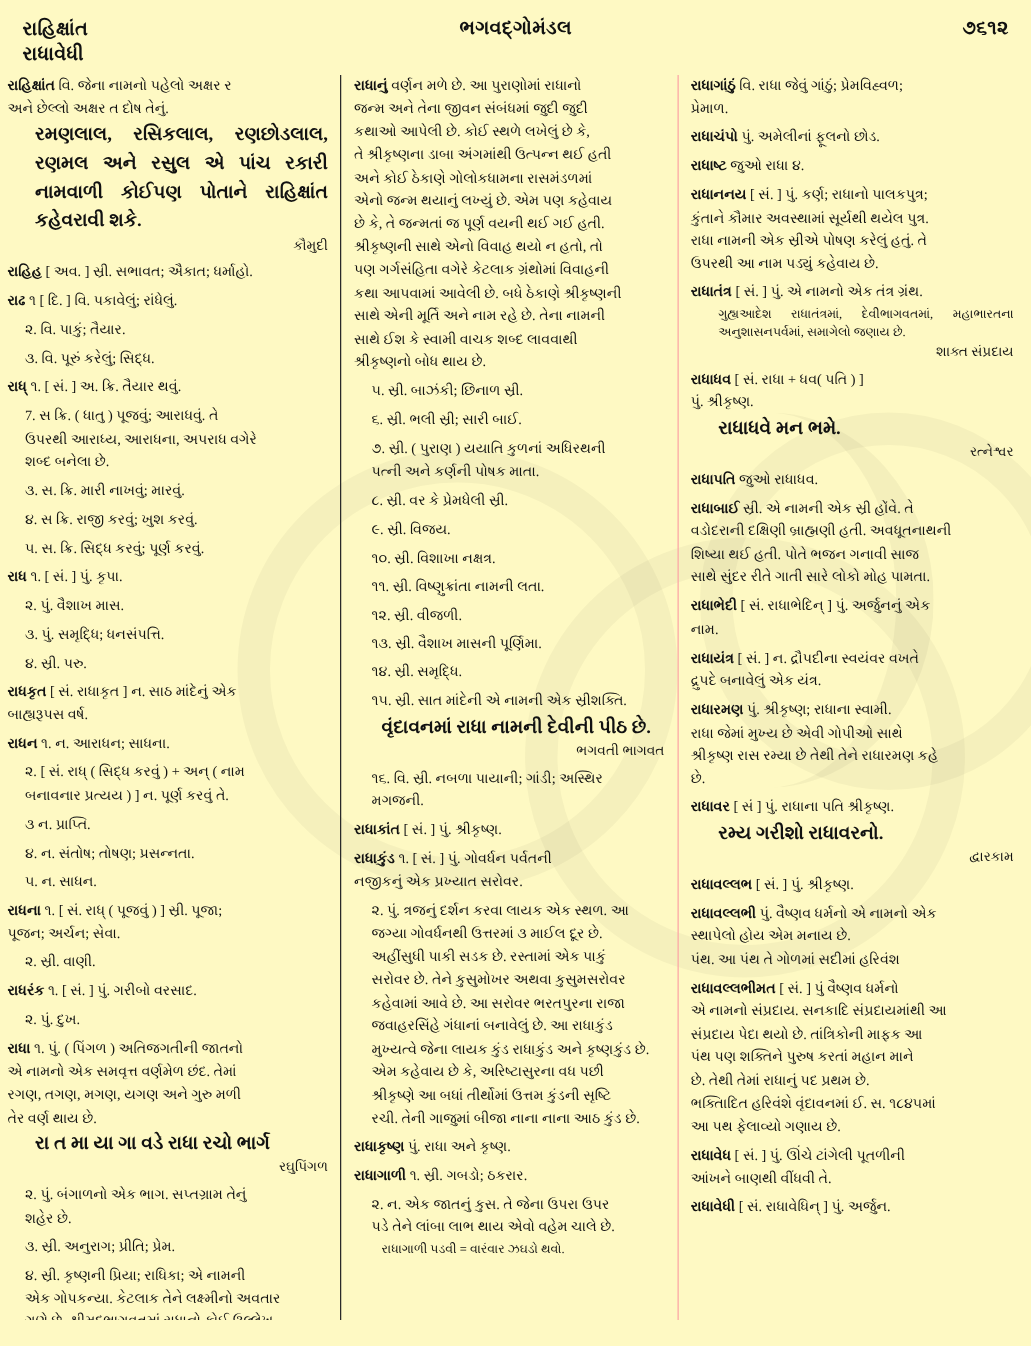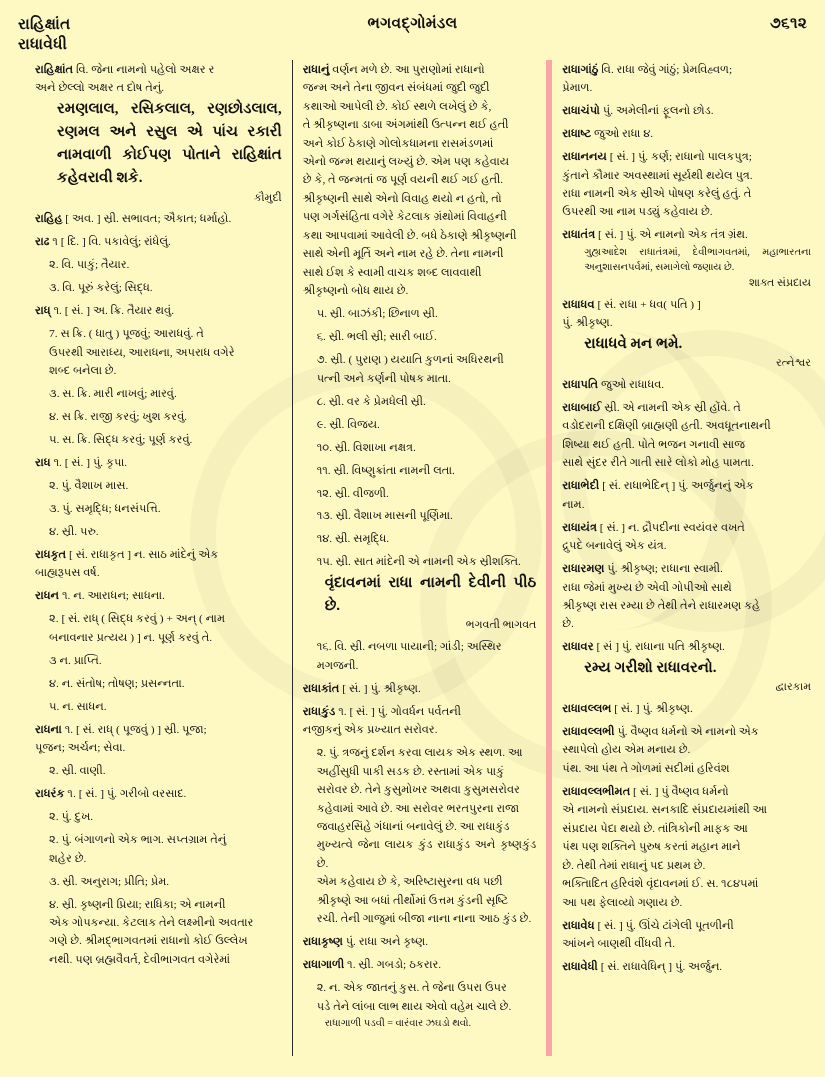--- a/index.html
+++ b/index.html
@@ -58,37 +58,36 @@
   }
   .head-left { width: 33%; text-align: left; line-height: 1.28; }
   .head-center { width: 34%; text-align: center; }
   .head-right { width: 33%; text-align: right; }
   .head-left .hw2 { display: block; }
 
   .columns {
     position: relative;
     z-index: 2;
     display: flex;
-    padding: 4px 12px 10px 31px;
+    padding: 4px 12px 10px 2px;
     box-sizing: border-box;
     height: 1010px;
-    justify-content: center;
   }
   .col {
     width: 33.33%;
     box-sizing: border-box;
     padding: 0 10px;
     font-size: 11.4px;
     line-height: 1.62;
     text-align: justify;
     text-justify: inter-word;
     overflow: hidden;
   }
   .col.c1 { padding-left: 4px; }
-  .col.c2 { border-left: 1px solid #2a2a2a; border-right: 6px solid #fca5a5; }
+  .col.c2 { border-left: 1px solid #2a2a2a; border-right: 1px solid #fca5a5; }
   .col.c3 { padding-right: 2px; }
 
   .entry { margin: 0 0 4.5px 0; }
   .entry p { margin: 0; }
   
   .ln {
     margin: 0;
     padding-left: 11px;
     text-indent: -11px;
   }
@@ -215,20 +214,28 @@
           <p class="ln">પૂજન; અર્ચન; સેવા.</p>
         </div>
         <div class="entry clearfix">
           <p class="ln sub">૨. સ્રી. વાણી.</p>
         </div>
         <div class="entry clearfix">
           <p class="ln"><span class="hw">રાધરંક</span> ૧. [ સં. ] પું. ગરીબો વરસાદ.</p>
         </div>
         <div class="entry clearfix">
           <p class="ln sub">૨. પું. દુખ.</p>
+        </div>
+        <div class="entry clearfix">
+          <p class="ln"><span class="hw">રાધા</span> ૧. પું. ( પિંગળ ) અતિજગતીની જાતનો</p>
+          <p class="ln">એ નામનો એક સમવૃત્ત વર્ણમેળ છંદ. તેમાં</p>
+          <p class="ln">રગણ, તગણ, મગણ, યગણ અને ગુરુ મળી</p>
+          <p class="ln">તેર વર્ણ થાય છે.</p>
+          <span class="quote">રા ત મા યા ગા વડે રાધા રચો ભાર્ગ</span>
+          <span class="cite">રઘુપિંગળ</span>
         </div>
         <div class="entry clearfix">
           <p class="ln sub">૨. પું. બંગાળનો એક ભાગ. સપ્તગ્રામ તેનું</p>
           <p class="ln sub">શહેર છે.</p>
         </div>
         <div class="entry clearfix">
           <p class="ln sub">૩. સ્રી. અનુરાગ; પ્રીતિ; પ્રેમ.</p>
         </div>
         <div class="entry clearfix">
           <p class="ln sub">૪. સ્રી. કૃષ્ણની પ્રિયા; રાધિકા; એ નામની</p>
@@ -295,20 +302,21 @@
         </div>
         <div class="entry clearfix">
           <p class="ln"><span class="hw">રાધાકાંત</span> [ સં. ] પું. શ્રીકૃષ્ણ.</p>
         </div>
         <div class="entry clearfix">
           <p class="ln"><span class="hw">રાધાકુંડ</span> ૧. [ સં. ] પું. ગોવર્ધન પર્વતની</p>
           <p class="ln">નજીકનું એક પ્રખ્યાત સરોવર.</p>
         </div>
         <div class="entry clearfix">
           <p class="ln sub">૨. પું. ત્રજનું દર્શન કરવા લાયક એક સ્થળ. આ</p>
+          <p class="ln sub">જગ્યા ગોવર્ધનથી ઉત્તરમાં ૩ માઈલ દૂર છે.</p>
           <p class="ln sub">અહીંસુધી પાકી સડક છે. રસ્તામાં એક પાકું</p>
           <p class="ln sub">સરોવર છે. તેને કુસુમોખર અથવા કુસુમસરોવર</p>
           <p class="ln sub">કહેવામાં આવે છે. આ સરોવર ભરતપુરના રાજા</p>
           <p class="ln sub">જવાહરસિંહે ગંધાનાં બનાવેલું છે. આ રાધાકુંડ</p>
           <p class="ln sub">મુખ્યત્વે જેના લાયક કુંડ રાધાકુંડ અને કૃષ્ણકુંડ છે.</p>
           <p class="ln sub">એમ કહેવાય છે કે, અરિષ્ટાસુરના વધ પછી</p>
           <p class="ln sub">શ્રીકૃષ્ણે આ બધાં તીર્થોમાં ઉત્તમ કુંડની સૃષ્ટિ</p>
           <p class="ln sub">રચી. તેની ગાજુમાં બીજા નાના નાના આઠ કુંડ છે.</p>
         </div>
         <div class="entry clearfix">

